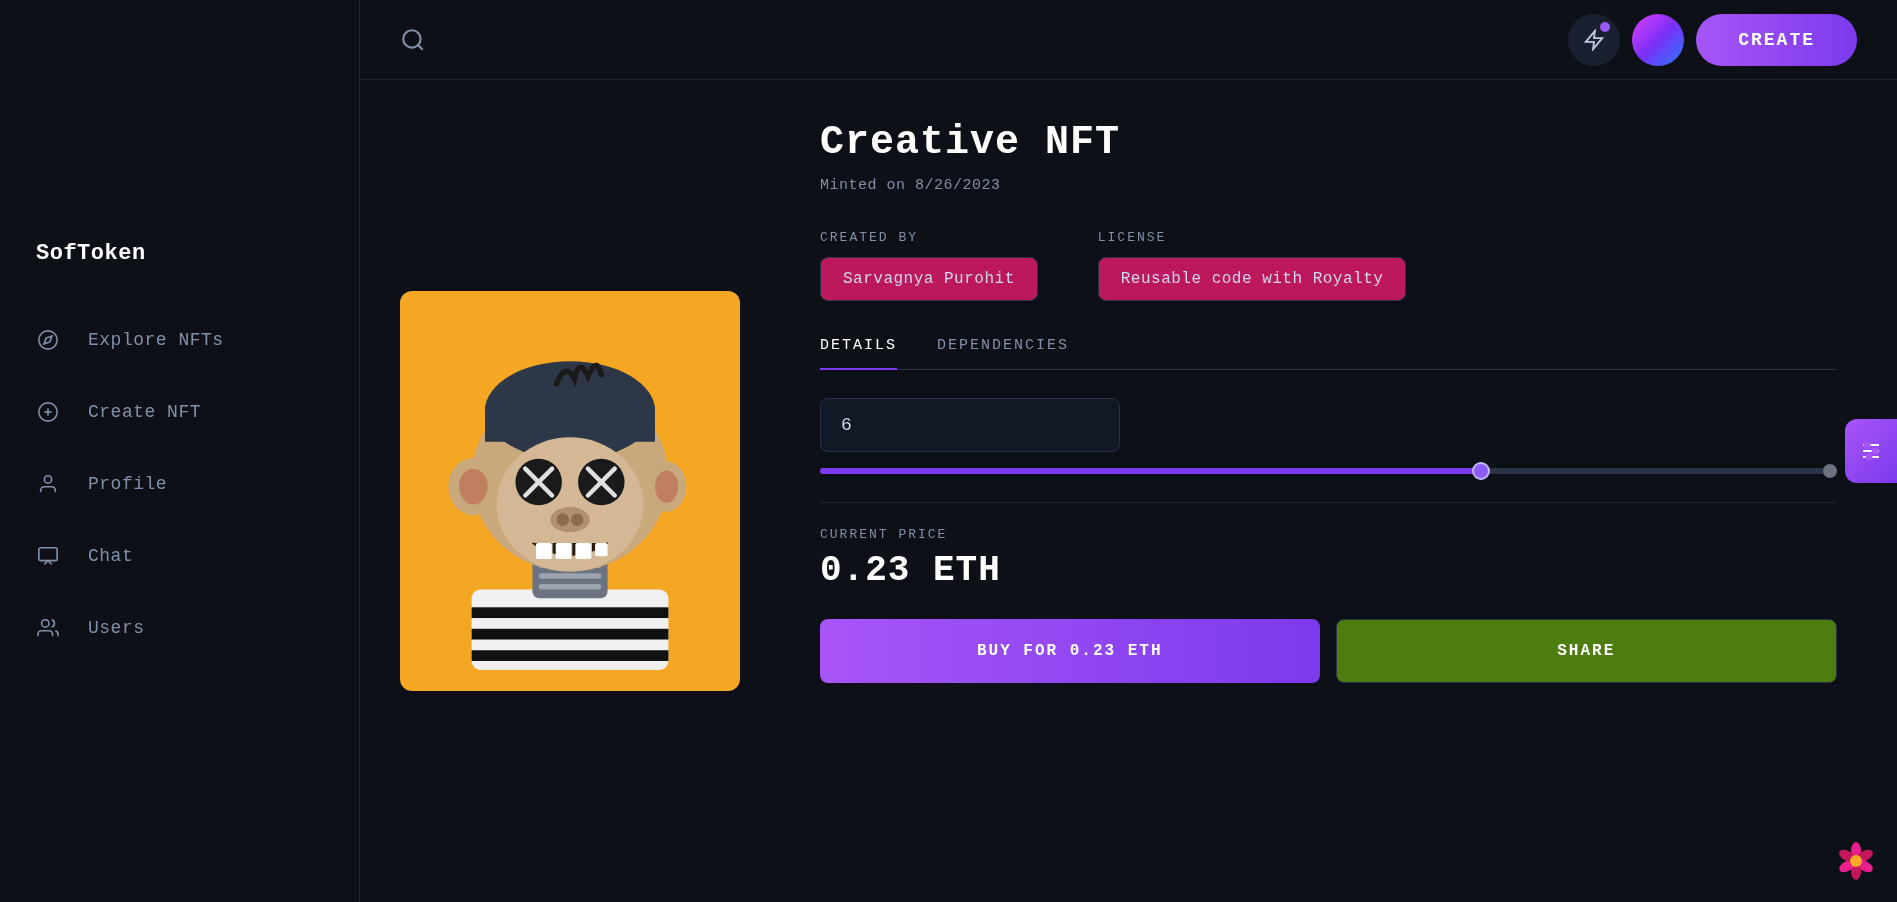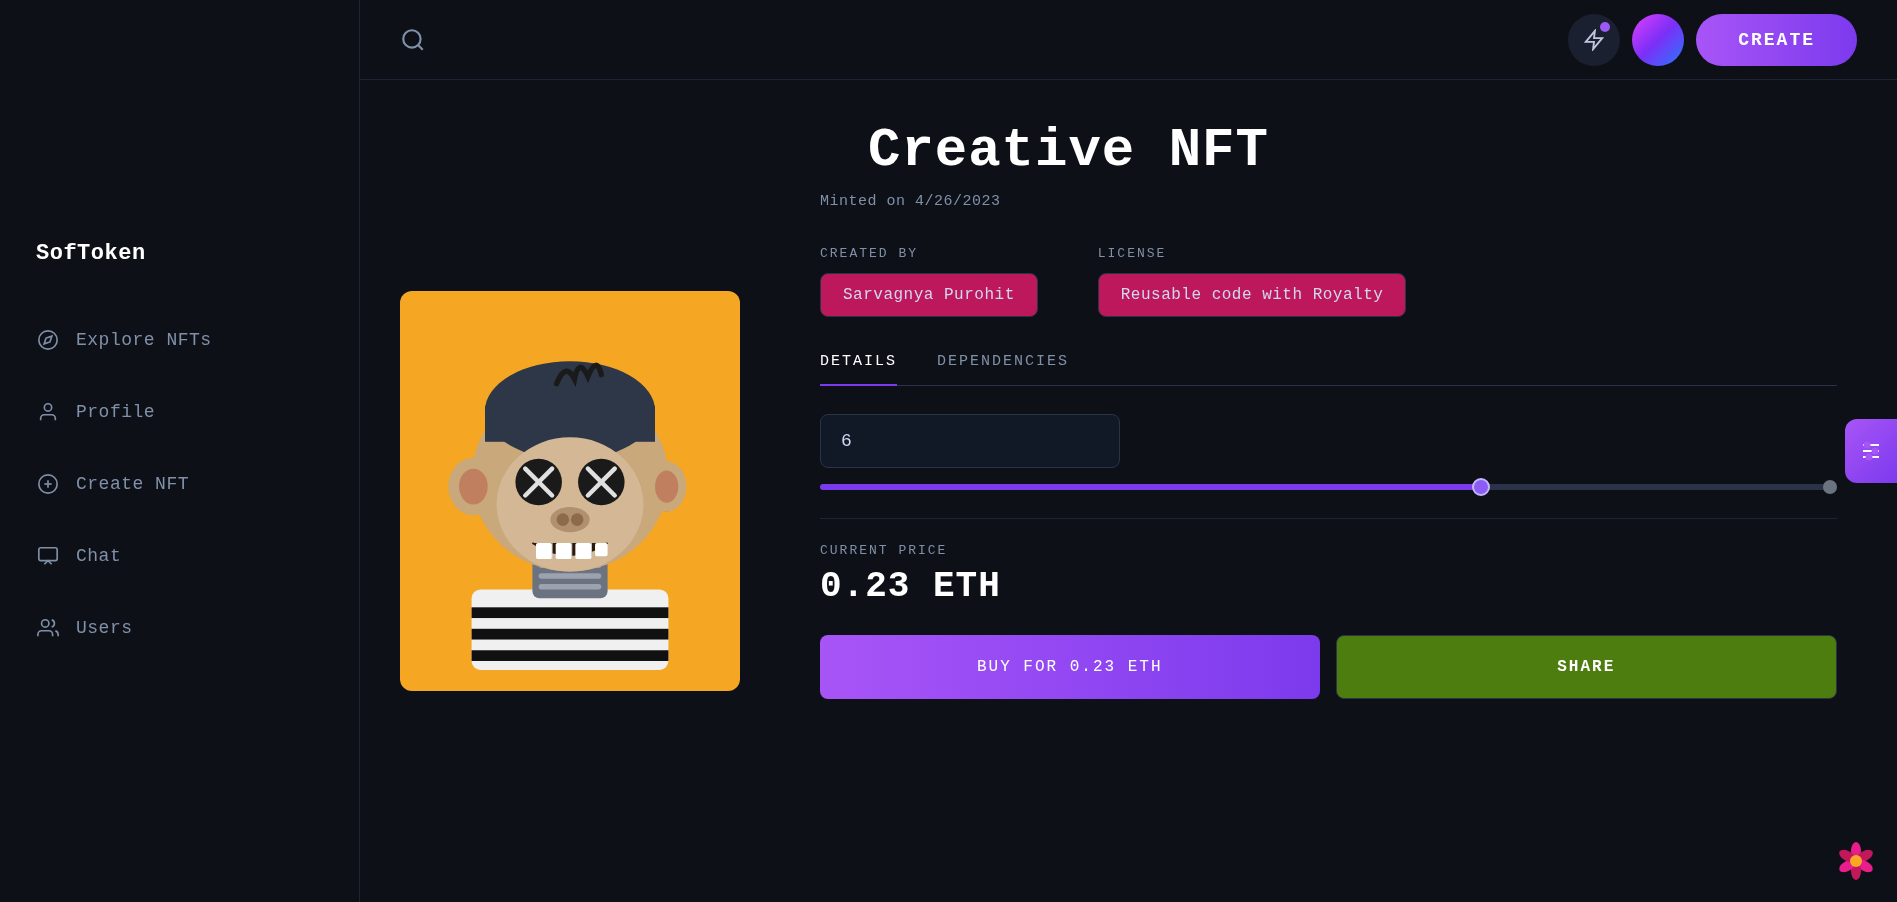--- a/index.html
+++ b/index.html
@@ -32,21 +32,21 @@
       letter-spacing: 0.5px;
     }
     .sidebar-nav {
       display: flex;
       flex-direction: column;
       gap: 4px;
     }
     .sidebar-item {
       display: flex;
       align-items: center;
-      gap: 16px;
+      gap: 28px;
       padding: 22px 36px;
       font-size: 18px;
       color: #8090a8;
       cursor: pointer;
       letter-spacing: 0.5px;
       transition: color 0.2s;
     }
     .sidebar-item .icon {
       width: 24px;
       height: 24px;
@@ -183,26 +183,25 @@
       height: 100%;
     }
 
     
     .nft-details {
       flex: 1;
       padding: 40px 60px 30px 40px;
       overflow-y: auto;
     }
     .nft-title {
-      font-size: 54px;
+      font-size: 40px;
       font-weight: bold;
       color: #ffffff;
       letter-spacing: 1px;
       margin-bottom: 12px;
-      margin-left: 48px;
     }
     .nft-minted {
       font-size: 15px;
       color: #8090a8;
       margin-bottom: 36px;
       letter-spacing: 0.5px;
     }
     .nft-meta-row {
       display: flex;
       gap: 60px;
@@ -319,21 +318,21 @@
       gap: 16px;
     }
     .buy-btn {
       flex: 1;
       background: linear-gradient(90deg, #a855f7, #7c3aed);
       color: #ffffff;
       border: none;
       border-radius: 8px;
       padding: 22px 20px;
       font-size: 16px;
-      font-weight: normal;
+      font-weight: bold;
       letter-spacing: 2px;
       cursor: pointer;
       font-family: 'Courier New', monospace;
     }
     .share-btn {
       flex: 1;
       background: #4d7c0f;
       color: #ffffff;
       border: 1px solid #2a3348;
       border-radius: 8px;
@@ -391,36 +390,36 @@
             <circle cx="12" cy="12" r="10"></circle>
             <polygon points="16.24,7.76 14.12,14.12 7.76,16.24 9.88,9.88"></polygon>
           </svg>
       </span>
       <span>Explore NFTs</span>
     </div>
 
     <div class="sidebar-item">
       <span class="icon">
         <svg viewBox="0 0 24 24">
-            <path d="M20 21v-2a4 4 0 0 0-4-4H8a4 4 0 0 0-4 4v2"></path>
-            <circle cx="12" cy="7" r="4"></circle>
-          </svg>
-      </span>
-      <span>Profile</span>
-    </div>
-
-    <div class="sidebar-item">
-      <span class="icon">
-        <svg viewBox="0 0 24 24">
             <circle cx="12" cy="12" r="10"></circle>
             <line x1="12" y1="8" x2="12" y2="16"></line>
             <line x1="8" y1="12" x2="16" y2="12"></line>
           </svg>
       </span>
       <span>Create NFT</span>
+    </div>
+
+    <div class="sidebar-item">
+      <span class="icon">
+        <svg viewBox="0 0 24 24">
+            <path d="M20 21v-2a4 4 0 0 0-4-4H8a4 4 0 0 0-4 4v2"></path>
+            <circle cx="12" cy="7" r="4"></circle>
+          </svg>
+      </span>
+      <span>Profile</span>
     </div>
 
     <div class="sidebar-item">
       <span class="icon">
         <svg viewBox="0 0 24 24">
             <rect x="2" y="3" width="20" height="14" rx="2"></rect>
             <polyline points="8,21 12,17 16,21"></polyline>
           </svg>
       </span>
       <span>Chat</span>
@@ -521,21 +520,21 @@
           <line x1="192" y1="258" x2="192" y2="276" stroke="#ccc" stroke-width="1"></line>
           <line x1="214" y1="258" x2="214" y2="273" stroke="#ccc" stroke-width="1"></line>
 
           <path d="M 175 80 Q 185 55 195 75 Q 200 50 210 72 Q 220 48 225 70" stroke="#1a1a1a" stroke-width="6" fill="none" stroke-linecap="round"></path>
         </svg>
       </div>
     </div>
 
     <div class="nft-details">
       <h1 class="nft-title">Creative NFT</h1>
-      <p class="nft-minted">Minted on 4/26/2023</p>
+      <p class="nft-minted">Minted on 8/26/2023</p>
 
       <div class="nft-meta-row">
         <div class="meta-group">
           <label>CREATED BY</label>
           <div class="meta-badge">Sarvagnya Purohit</div>
         </div>
         <div class="meta-group">
           <label>LICENSE</label>
           <div class="meta-badge">Reusable code with Royalty</div>
         </div>

